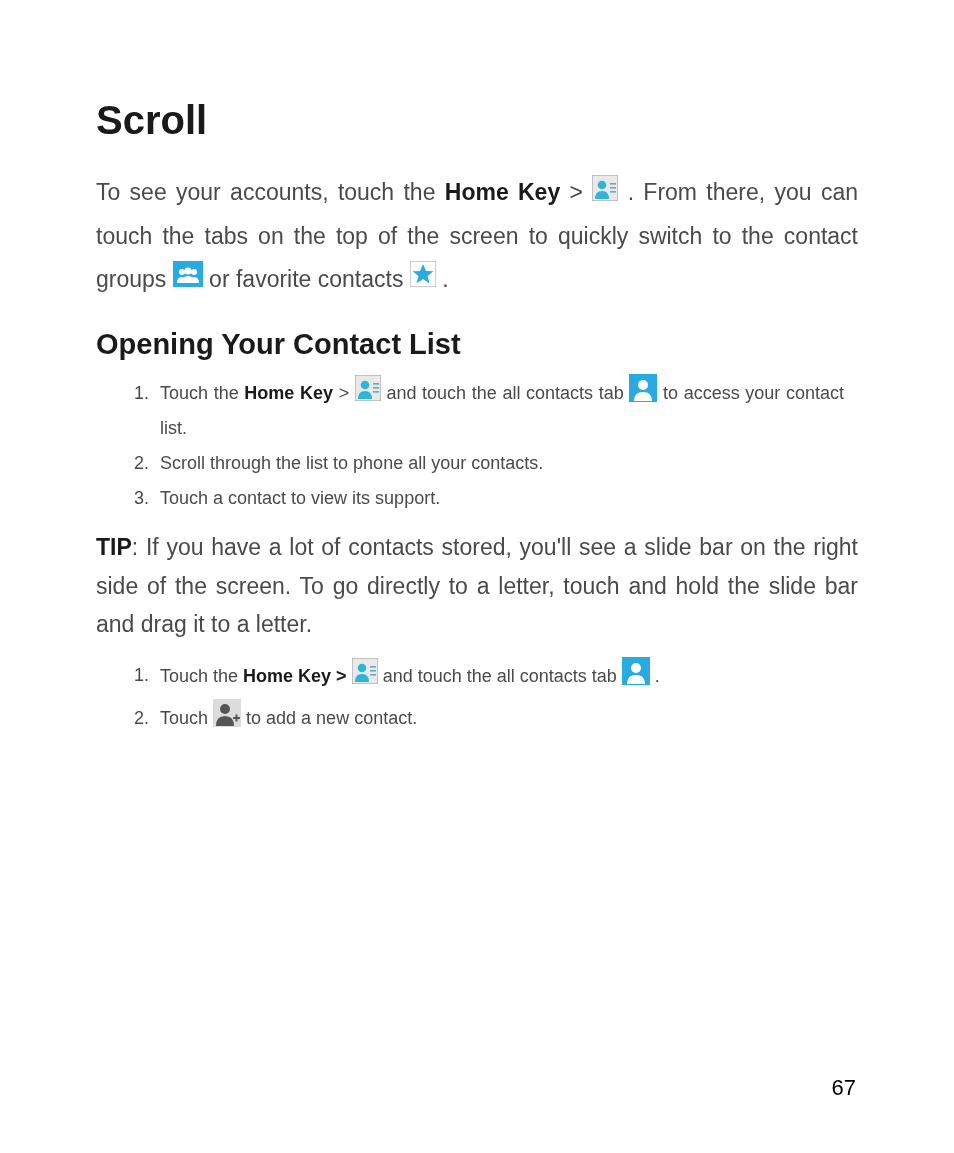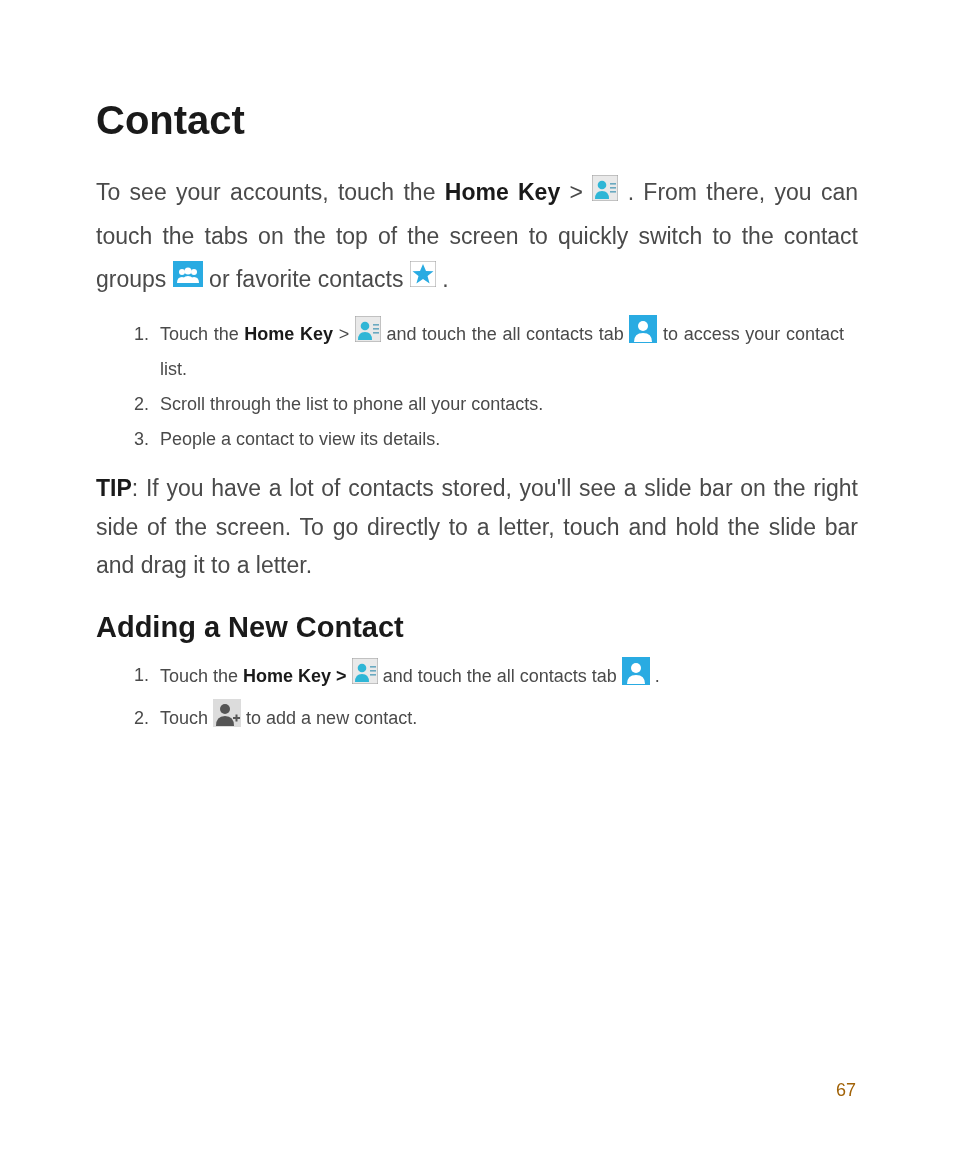--- a/index.html
+++ b/index.html
@@ -59,22 +59,22 @@
   .inline-icon {
     display: inline-block;
     vertical-align: middle;
     position: relative;
     top: -1px;
   }
   .page-number {
     position: absolute;
     right: 98px;
     bottom: 52px;
-    font-size: 18px;
-    color: #a16207;
+    font-size: 22px;
+    color: #000000;
   }
 </style>
 </head>
 <body>
 
 <svg width="0" height="0" style="position:absolute">
   <defs>
 
     <g id="icon-people-app">
       <rect x="0" y="0" width="26" height="26" fill="#e9e9e9" stroke="#9a9a9a" stroke-width="1"></rect>
@@ -110,51 +110,51 @@
       <rect x="0" y="0" width="28" height="28" fill="#dcdcdc"></rect>
       <circle cx="12" cy="10" r="5" fill="#555"></circle>
       <path d="M3 27 Q3 17 12 17 Q21 17 21 27 Z" fill="#555"></path>
       <rect x="20" y="18" width="7" height="2" fill="#555"></rect>
       <rect x="22.5" y="15.5" width="2" height="7" fill="#555"></rect>
     </g>
   </defs>
 </svg>
 
 <div class="page">
-  <h1 class="title">Contact</h1>
+  <h1 class="title">Scroll</h1>
 
 
   <p class="flow">
     <span>To see your accounts, touch the </span><span class="bold">Home Key</span><span> &gt; </span><span class="inline-icon"><svg width="26" height="26">
           <use href="#icon-people-app"></use>
         </svg></span><span> . From there, you can touch the tabs on the top of the screen to quickly switch to the contact groups </span><span class="inline-icon"><svg width="30" height="26">
           <use href="#icon-groups"></use>
         </svg></span><span>  or favorite contacts </span><span class="inline-icon"><svg width="26" height="26">
           <use href="#icon-star"></use>
         </svg></span><span> .</span>
   </p>
 
+  <h2 class="section">Opening Your Contact List</h2>
 
   <ol class="steps">
     <li>
       <span>Touch the </span><span class="bold">Home Key</span><span> &gt; </span><span class="inline-icon"><svg width="26" height="26">
             <use href="#icon-people-app"></use>
           </svg></span><span> and touch the all contacts tab </span><span class="inline-icon"><svg width="28" height="28">
             <use href="#icon-contact-tab"></use>
           </svg></span><span>  to access your contact list.</span>
     </li>
     <li>Scroll through the list to phone all your contacts.</li>
-    <li>People a contact to view its details.</li>
+    <li>Touch a contact to view its support.</li>
   </ol>
 
   <p class="body" style="margin-top:0">
     <span class="bold">TIP</span><span>: If you have a lot of contacts stored, you'll see a slide bar on the right side of the screen. To go directly to a letter, touch and hold the slide bar and drag it to a letter.</span>
   </p>
 
-  <h2 class="section">Adding a New Contact</h2>
 
   <ol class="steps">
     <li>
       <span>Touch the </span><span class="bold">Home Key &gt;</span><span> </span><span class="inline-icon"><svg width="26" height="26">
             <use href="#icon-people-app"></use>
           </svg></span><span>  and touch the all contacts tab </span><span class="inline-icon"><svg width="28" height="28">
             <use href="#icon-contact-tab"></use>
           </svg></span><span> .</span>
     </li>
     <li>

